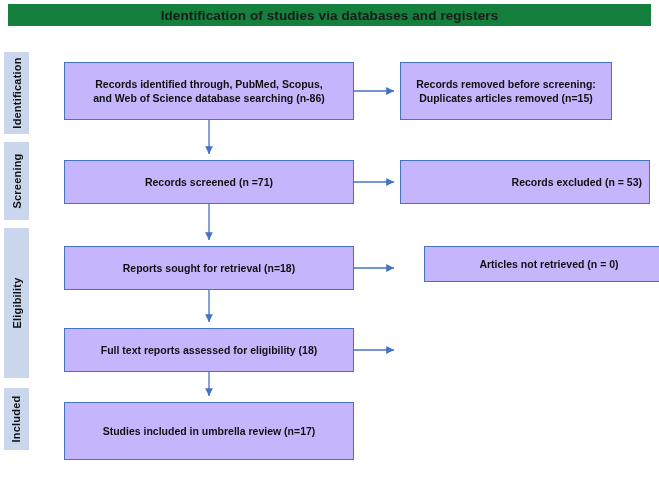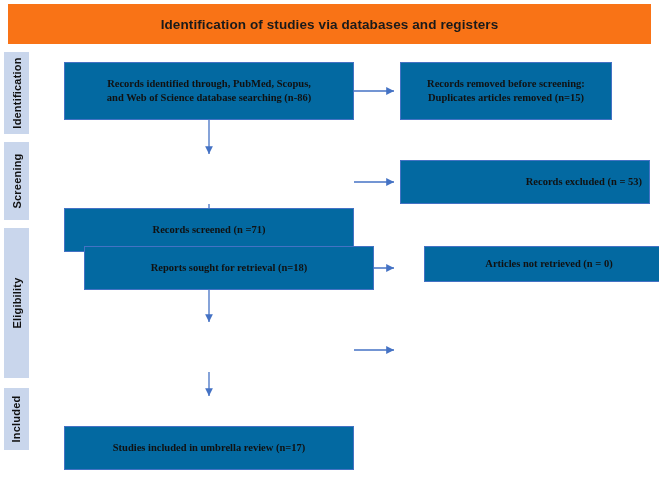--- a/index.html
+++ b/index.html
@@ -18,22 +18,22 @@
     width: 659px;
     height: 477px;
   }
 
   
   .title-banner {
     position: absolute;
     left: 8px;
     top: 4px;
     width: 643px;
-    height: 40px;
-    background: #f97316;
+    height: 22px;
+    background: #15803d;
     display: flex;
     align-items: center;
     justify-content: center;
   }
   .title-banner .title-text {
     font-size: 13.5px;
     font-weight: bold;
     color: #1a1a1a;
     letter-spacing: 0.1px;
   }
@@ -58,44 +58,43 @@
   }
   #stage-identification { top: 52px;  height: 82px; }
   #stage-screening      { top: 142px; height: 78px; }
   #stage-eligibility    { top: 228px; height: 150px; }
   #stage-included       { top: 388px; height: 62px; }
 
   
   .box {
     position: absolute;
     border: 1.3px solid #4472c4;
-    background: #0369a1;
+    background: #c4b5fd;
     box-sizing: border-box;
     display: flex;
     align-items: center;
     justify-content: center;
     padding: 4px 7px;
-    font-family: Liberation Serif, serif;
   }
   .box .box-text {
     font-size: 10.5px;
     font-weight: bold;
     color: #111111;
     text-align: center;
     line-height: 1.35;
     white-space: pre-line;
   }
   .box.left-align .box-text { text-align: left; }
 
   
   #box-identified { left: 64px;  top: 62px;  width: 290px; height: 58px; }
-  #box-screened   { left: 64px;  top: 160px; width: 290px; height: 44px; margin-top: 48px; }
-  #box-sought     { left: 64px;  top: 246px; width: 290px; height: 44px; margin-left: 20px; }
+  #box-screened   { left: 64px;  top: 160px; width: 290px; height: 44px; }
+  #box-sought     { left: 64px;  top: 246px; width: 290px; height: 44px; }
   #box-assessed   { left: 64px;  top: 328px; width: 290px; height: 44px; }
-  #box-included   { left: 64px;  top: 402px; width: 290px; height: 44px; margin-top: 24px; }
+  #box-included   { left: 64px;  top: 402px; width: 290px; height: 58px; }
 
   
   #box-removed    { left: 400px; top: 62px;  width: 212px; height: 58px; }
   #box-excluded   { left: 400px; top: 160px; width: 250px; height: 44px; justify-content: flex-end; }
   #box-notretrieved { left: 424px; top: 246px; width: 250px; height: 36px; }
   #box-excludedfull { left: 400px; top: 320px; width: 250px; height: 60px; }
 
   
   #arrow-layer {
     position: absolute;
@@ -155,20 +154,23 @@
   <div class="box" id="box-identified">
     <span class="box-text">Records identified through, PubMed, Scopus,
 and Web of Science database searching (n-86)</span>
   </div>
   <div class="box" id="box-screened">
     <span class="box-text">Records screened (n =71)</span>
   </div>
   <div class="box" id="box-sought">
     <span class="box-text">Reports sought for retrieval (n=18)</span>
   </div>
+  <div class="box" id="box-assessed">
+    <span class="box-text">Full text reports assessed for eligibility (18)</span>
+  </div>
   <div class="box" id="box-included">
     <span class="box-text">Studies included in umbrella review (n=17)</span>
   </div>
 
   <div class="box" id="box-removed">
     <span class="box-text">Records removed before screening:
 Duplicates articles removed (n=15)</span>
   </div>
   <div class="box" id="box-excluded">
     <span class="box-text">Records excluded (n = 53)</span>

